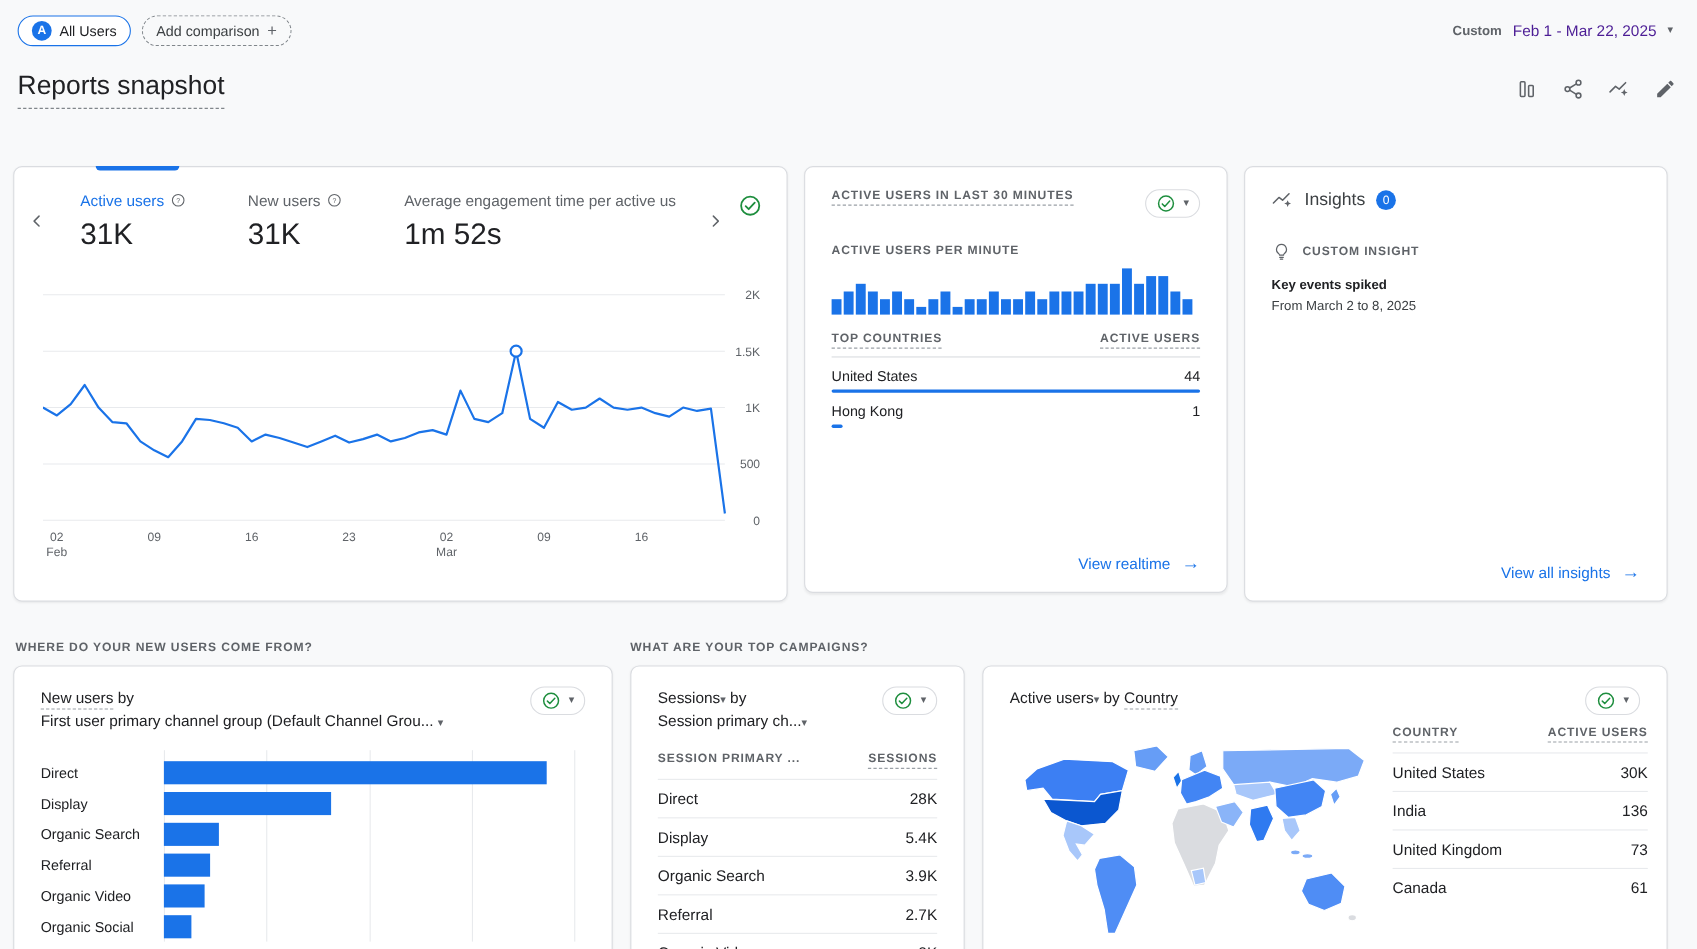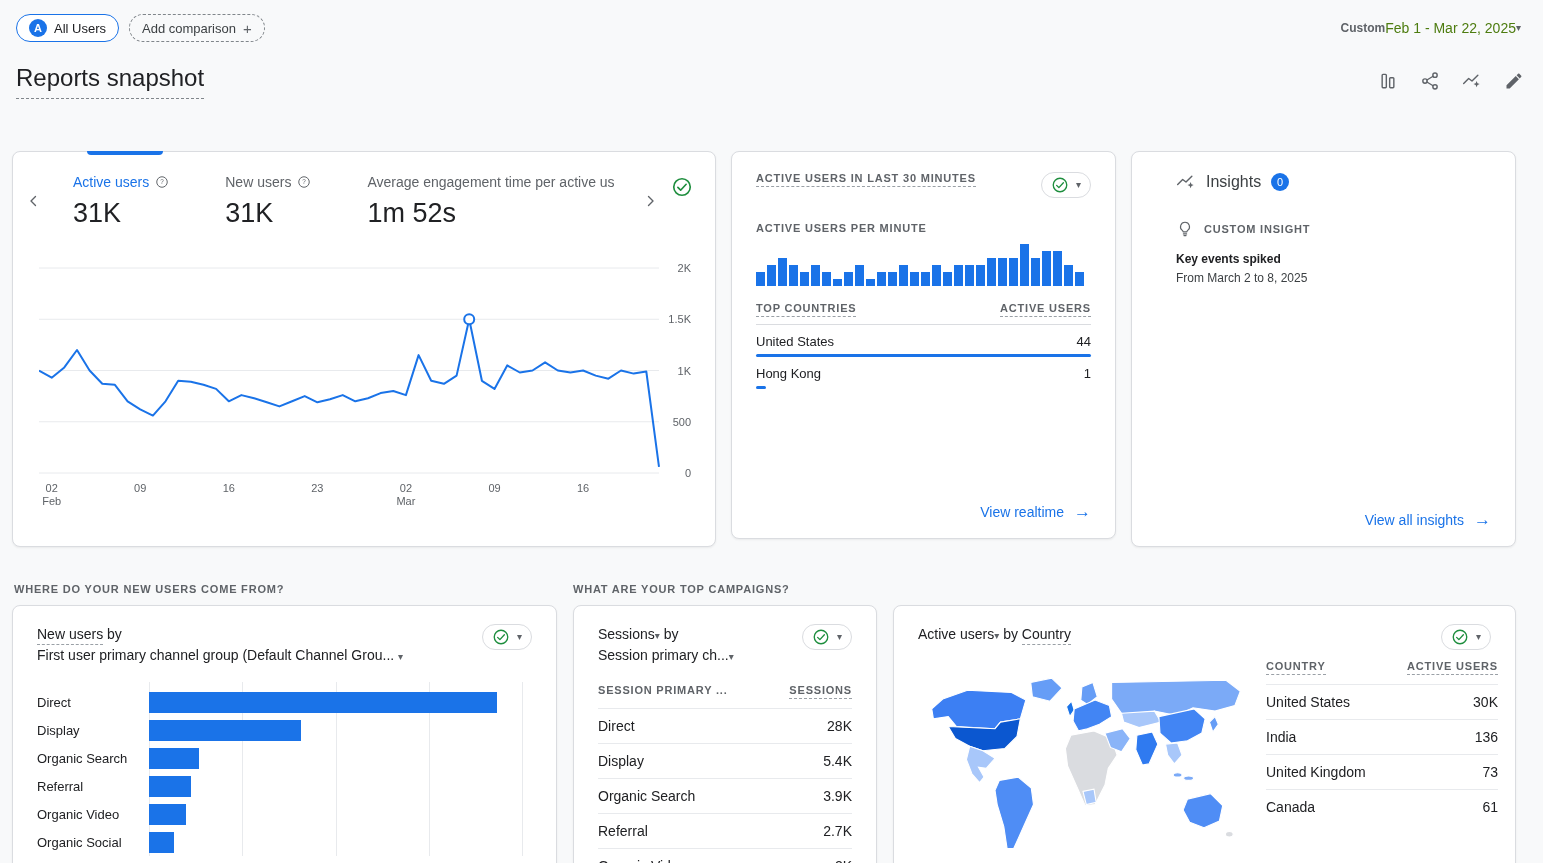--- a/index.html
+++ b/index.html
@@ -8,38 +8,38 @@
 
   
   .topbar{height:56px;display:flex;align-items:center;padding:0 16px;}
   .chip{display:inline-flex;align-items:center;gap:7px;height:28px;padding:0 12px;border-radius:16px;
         font-size:13px;background:#fff;cursor:pointer;box-sizing:border-box;}
   .chip-allusers{border:1px solid #1a73e8;color:#202124;}
   .chip-add{border:1px dashed #80868b;color:#3c4043;margin-left:10px;background:transparent;}
   .avatar{width:18px;height:18px;border-radius:50%;background:#1a73e8;color:#fff;font-size:11px;font-weight:bold;
           display:flex;align-items:center;justify-content:center;}
   .plus{font-size:15px;color:#5f6368;}
-  .daterange{margin-left:auto;display:flex;align-items:center;cursor:pointer;padding-right:6px;}
+  .daterange{margin-left:auto;display:flex;align-items:center;gap:10px;cursor:pointer;padding-right:6px;}
   .range-type{font-size:12px;font-weight:bold;color:#5f6368;}
-  .range-value{font-size:14px;color:#4d7c0f;}
+  .range-value{font-size:14px;color:#4c1d95;}
   .caret{font-size:10px;color:#5f6368;line-height:1;}
 
   
   .pagehead{display:flex;align-items:flex-start;padding:8px 18px 0 16px;}
   .page-title{font-size:24px;font-weight:400;color:#202124;border-bottom:1px dashed #80868b;padding-bottom:6px;}
   .toolbar{margin-left:auto;display:flex;gap:20px;padding-top:6px;}
   .tbtn{width:22px;height:22px;cursor:pointer;display:flex;align-items:center;justify-content:center;}
   .tbtn svg{stroke:#5f6368;fill:none;stroke-width:1.7;stroke-linecap:round;stroke-linejoin:round;}
 
   
   .card{position:absolute;background:#fff;border:1px solid #dadce0;border-radius:8px;
         box-shadow:0 1px 2px rgba(60,64,67,.08);box-sizing:border-box;}
   #card-metrics{left:12px;top:151px;width:704px;height:396px;}
   #card-realtime{left:731px;top:151px;width:385px;height:388px;}
-  #card-insights{left:1131px;top:151px;width:385px;height:396px;padding-left:20px;}
+  #card-insights{left:1131px;top:151px;width:385px;height:396px;}
   #card-newusers{left:12px;top:605px;width:545px;height:300px;}
   #card-sessions{left:573px;top:605px;width:304px;height:300px;}
   #card-country{left:893px;top:605px;width:623px;height:300px;}
 
   .caps{font-size:11px;font-weight:bold;color:#5f6368;letter-spacing:.8px;}
   .dashed-u{border-bottom:1px dashed #9aa0a6;padding-bottom:2px;}
   .section-title{position:absolute;}
   #section-left{left:14px;top:583px;}
   #section-right{left:573px;top:583px;}
 

